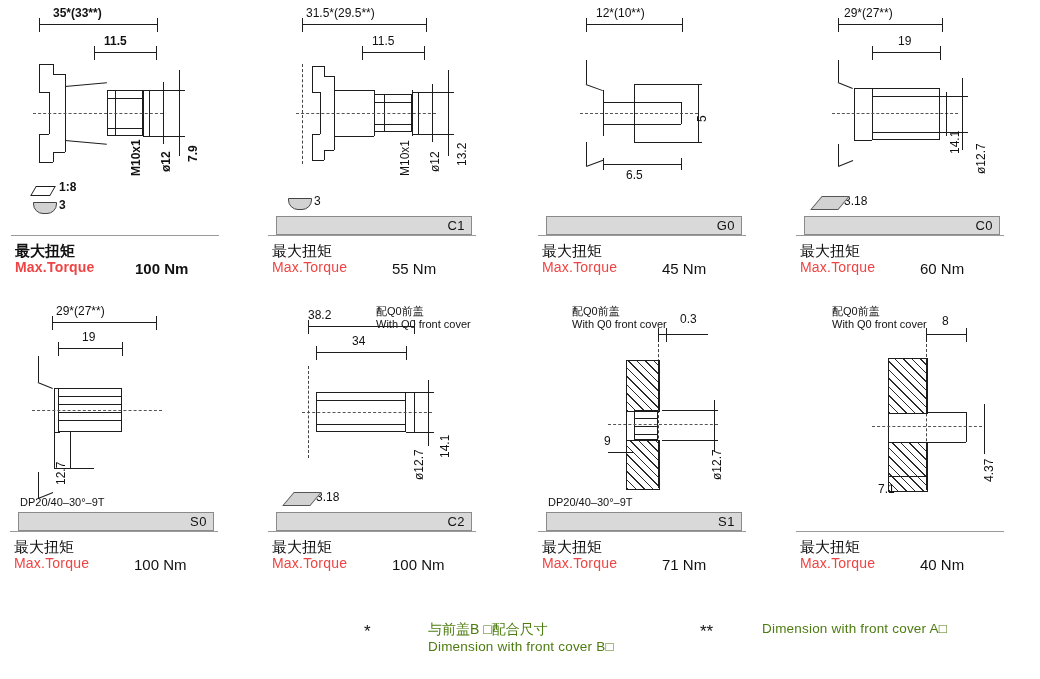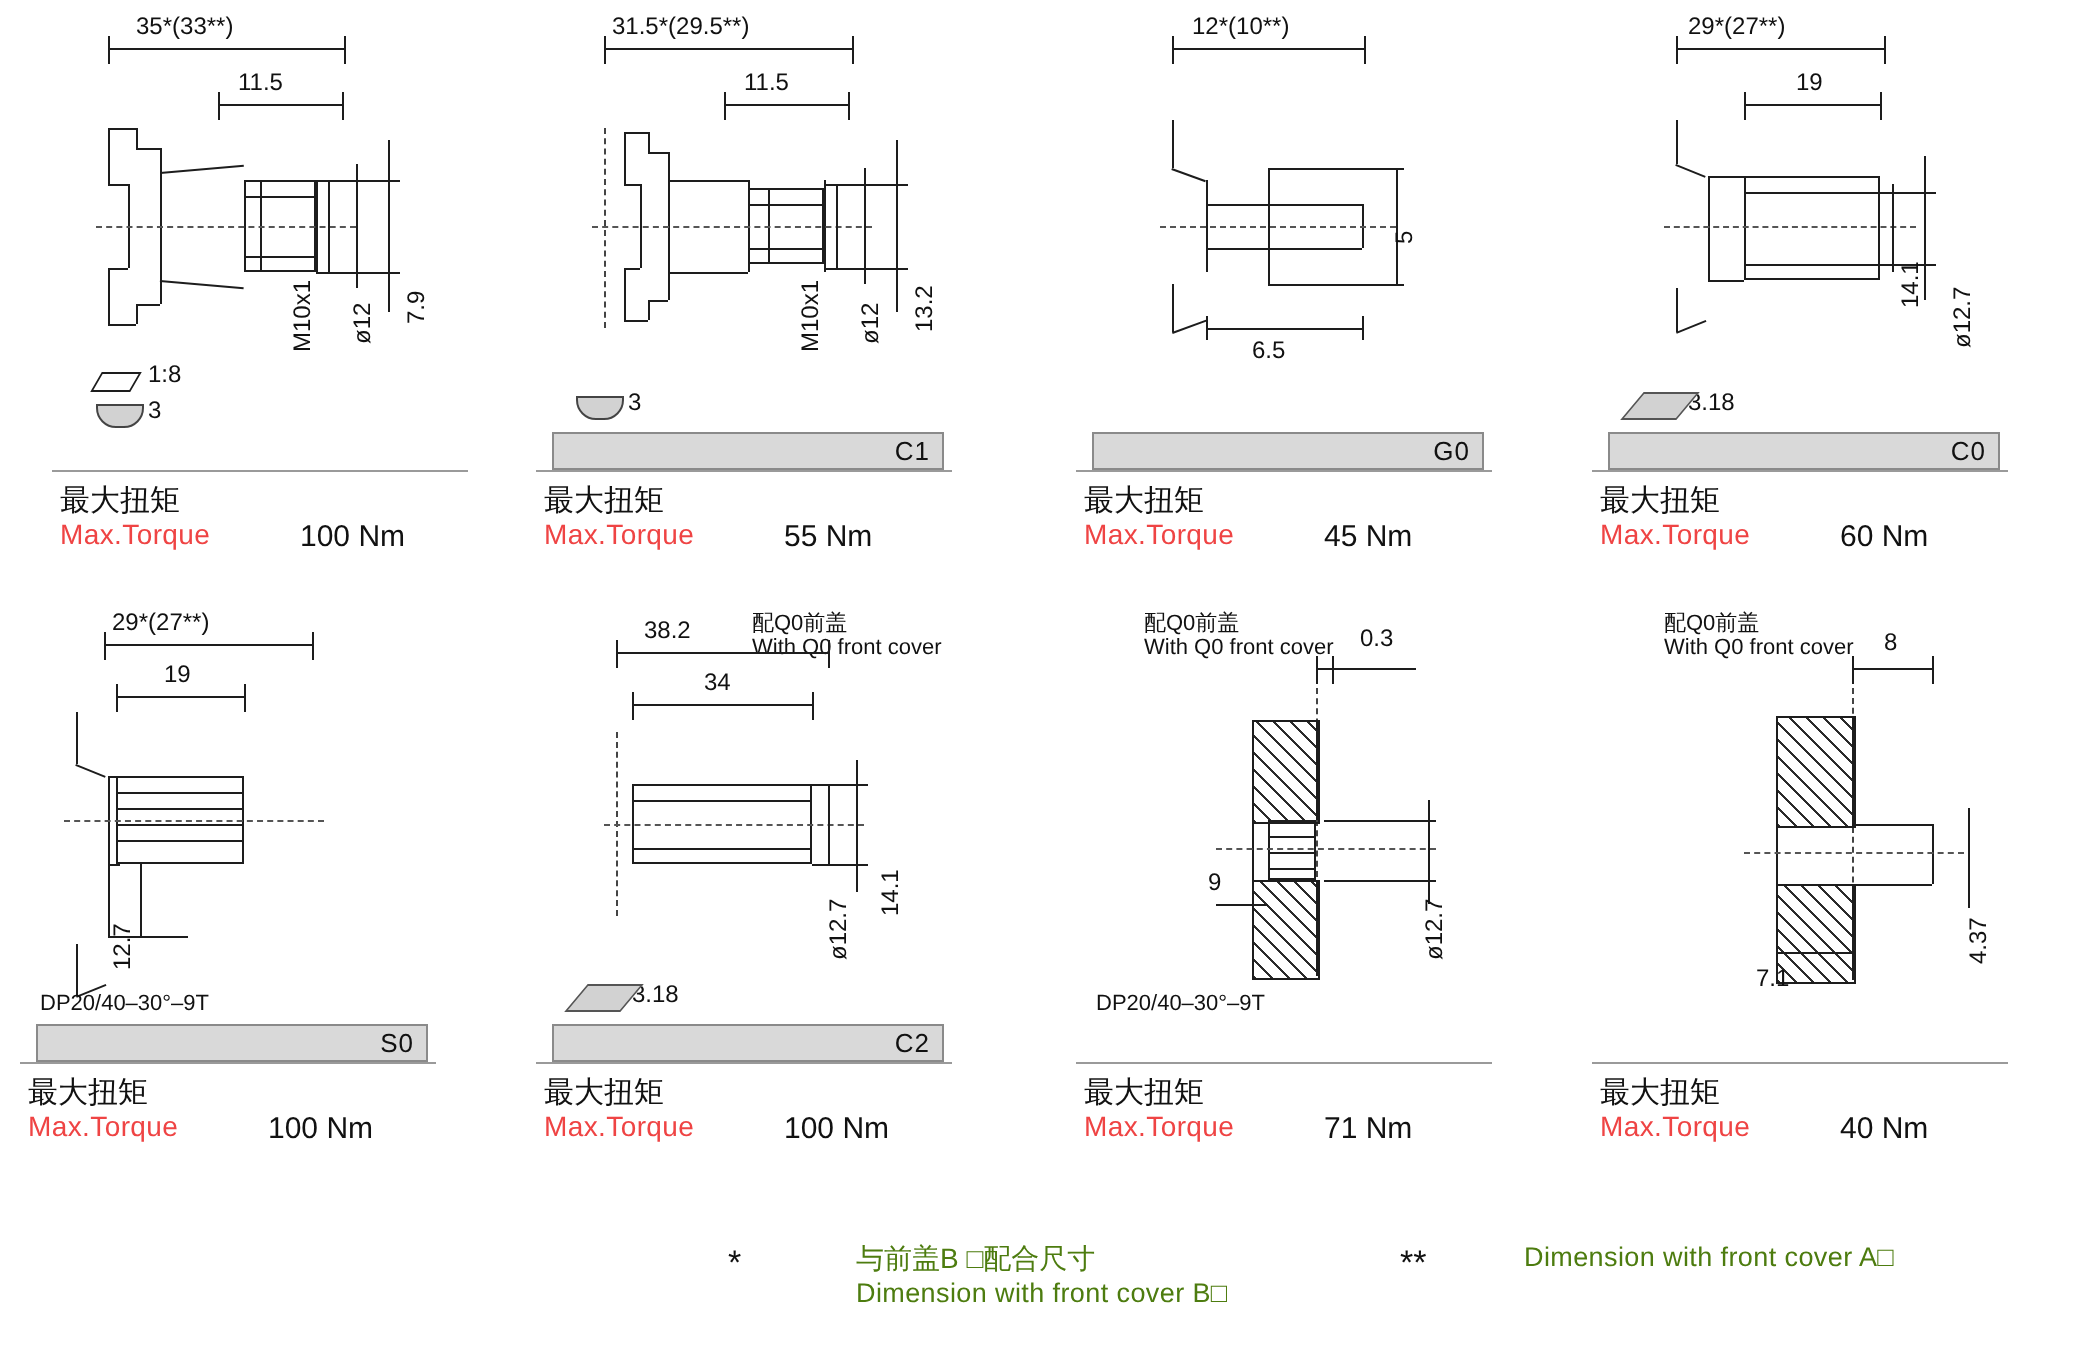--- a/index.html
+++ b/index.html
@@ -70,21 +70,21 @@
   .foot{position:absolute;font-size:13px;color:#4d7c0f;}
   .foot .cn{font-size:14px;}
   .foot .en{font-size:13.5px;letter-spacing:.2px;}
   .starmark{position:absolute;font-size:17px;color:#111;}
 </style>
 </head>
 <body>
 
 <div class="sheet">
 
-  <div class="cell" style="left:26px;top:4px;">
+  <div class="cell" style="left:11px;top:4px;font-weight:bold;">
     <div class="drawing">
 
       <div class="ln hl" style="left:28px;top:20px;width:118px;"></div>
       <div class="ln vl" style="left:28px;top:14px;height:14px;"></div>
       <div class="ln vl" style="left:146px;top:14px;height:14px;"></div>
       <div class="txt" style="left:42px;top:2px;">35*(33**)</div>
 
       <div class="ln hl" style="left:83px;top:48px;width:62px;"></div>
       <div class="ln vl" style="left:83px;top:42px;height:14px;"></div>
       <div class="ln vl" style="left:145px;top:42px;height:14px;"></div>
@@ -336,21 +336,21 @@
   </div>
 
   <div class="cell" style="left:268px;top:300px;">
     <div class="drawing">
       <div class="txt sm" style="left:108px;top:4px;">配Q0前盖</div>
       <div class="txt sm" style="left:108px;top:18px;">With Q0 front cover</div>
 
       <div class="ln hl" style="left:40px;top:26px;width:106px;"></div>
       <div class="ln vl" style="left:40px;top:20px;height:14px;"></div>
       <div class="ln vl" style="left:146px;top:20px;height:14px;"></div>
-      <div class="txt" style="left:54px;top:8px;">38.2</div>
+      <div class="txt" style="left:40px;top:8px;">38.2</div>
 
       <div class="ln hl" style="left:48px;top:52px;width:90px;"></div>
       <div class="ln vl" style="left:48px;top:46px;height:14px;"></div>
       <div class="ln vl" style="left:138px;top:46px;height:14px;"></div>
       <div class="txt" style="left:84px;top:34px;">34</div>
 
       <div class="dashv" style="left:40px;top:66px;height:92px;"></div>
 
       <div class="box" style="left:48px;top:92px;width:90px;height:40px;"></div>
       <div class="ln hl" style="left:48px;top:100px;width:90px;"></div>
@@ -406,20 +406,23 @@
       <div class="ln hl" style="left:70px;top:152px;width:26px;"></div>
       <div class="txt" style="left:66px;top:134px;">9</div>
 
       <div class="ln vl" style="left:176px;top:100px;height:52px;"></div>
       <div class="ln hl" style="left:124px;top:110px;width:56px;"></div>
       <div class="ln hl" style="left:124px;top:140px;width:56px;"></div>
       <div class="txt rot" style="left:172px;top:180px;">ø12.7</div>
 
       <div class="txt sm" style="left:10px;top:196px;">DP20/40–30°–9T</div>
     </div>
+    <div class="tagbar">
+      <span class="code">S1</span>
+    </div>
     <div class="sepline"></div>
     <div class="torque">
       <div class="cn">最大扭矩</div>
       <div class="en">Max.Torque</div>
       <div class="val">71  Nm</div>
     </div>
   </div>
 
   <div class="cell" style="left:796px;top:300px;">
     <div class="drawing">

